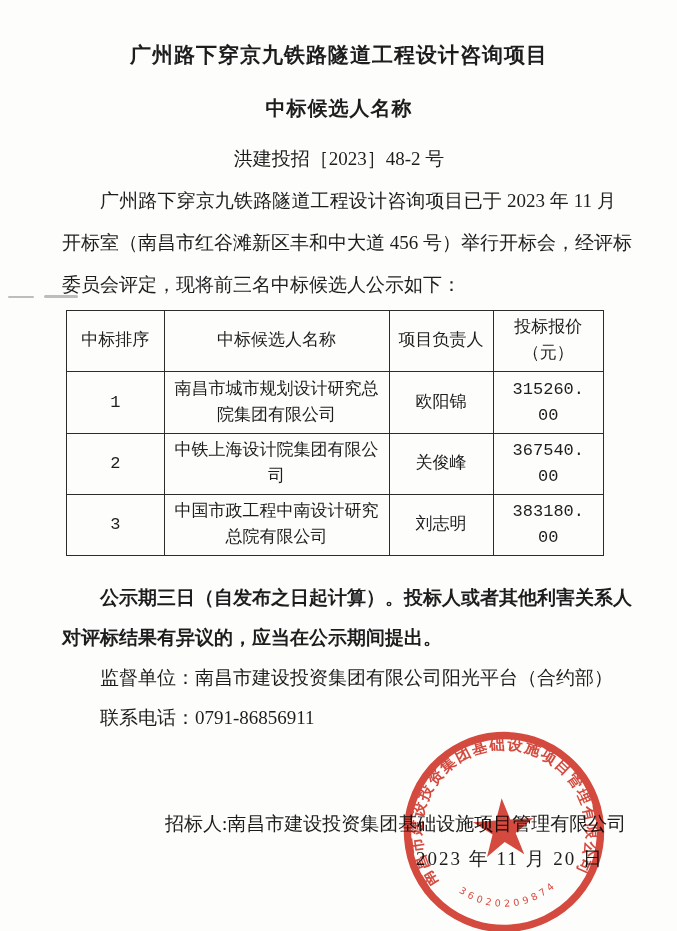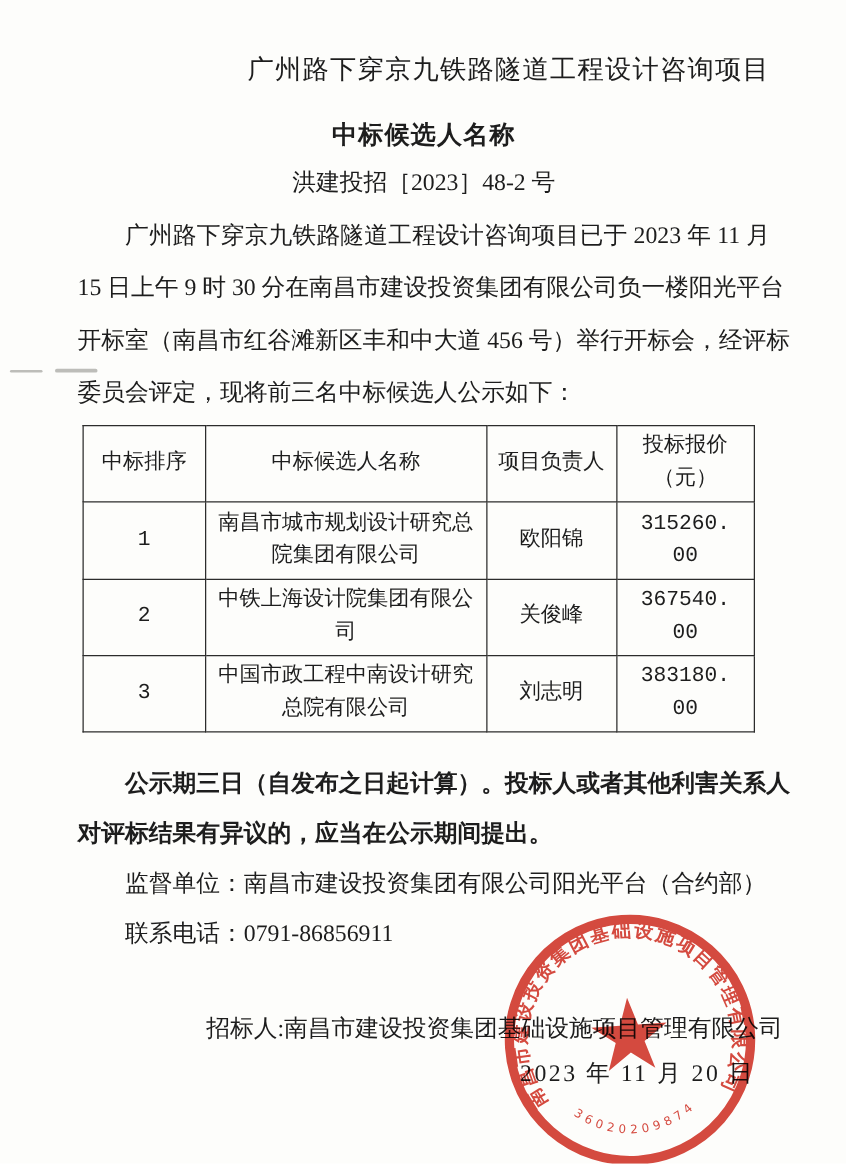--- a/index.html
+++ b/index.html
@@ -13,38 +13,38 @@
     font-family: "Liberation Serif", "DejaVu Serif", serif;
     color: #1d1d1d;
   }
   .content {
     position: absolute;
     left: 62px;
     top: 40px;
     width: 554px;
   }
   .title-1 {
-    text-align: right;
+    text-align: center;
     font-size: 21px;
-    font-weight: normal;
+    font-weight: bold;
     letter-spacing: 1px;
     line-height: 30px;
   }
   .title-2 {
     text-align: center;
     font-size: 20px;
     font-weight: bold;
     letter-spacing: 1px;
     margin-top: 24px;
     line-height: 28px;
   }
   .doc-number {
     text-align: center;
     font-size: 19px;
-    margin-top: 12px;
+    margin-top: 24px;
     line-height: 26px;
   }
   .para { margin-top: 8px; }
   .para .line {
     font-size: 19px;
     line-height: 42px;
     white-space: nowrap;
     text-align: justify;
     text-align-last: justify;
   }
@@ -129,21 +129,20 @@
 <div class="page">
 
   <div class="content">
 
     <div class="title-1">广州路下穿京九铁路隧道工程设计咨询项目</div>
     <div class="title-2">中标候选人名称</div>
     <div class="doc-number">洪建投招［2023］48-2 号</div>
 
     <div class="para">
       <div class="line indent">广州路下穿京九铁路隧道工程设计咨询项目已于 2023 年 11 月</div>
-      <div class="line">15 日上午 9 时 30 分在南昌市建设投资集团有限公司负一楼阳光平台</div>
       <div class="line">开标室（南昌市红谷滩新区丰和中大道 456 号）举行开标会，经评标</div>
       <div class="line last">委员会评定，现将前三名中标候选人公示如下：</div>
     </div>
 
     <table class="bid-table">
       <colgroup>
         <col class="col-rank">
           <col class="col-name">
           <col class="col-pm">
           <col class="col-price">

